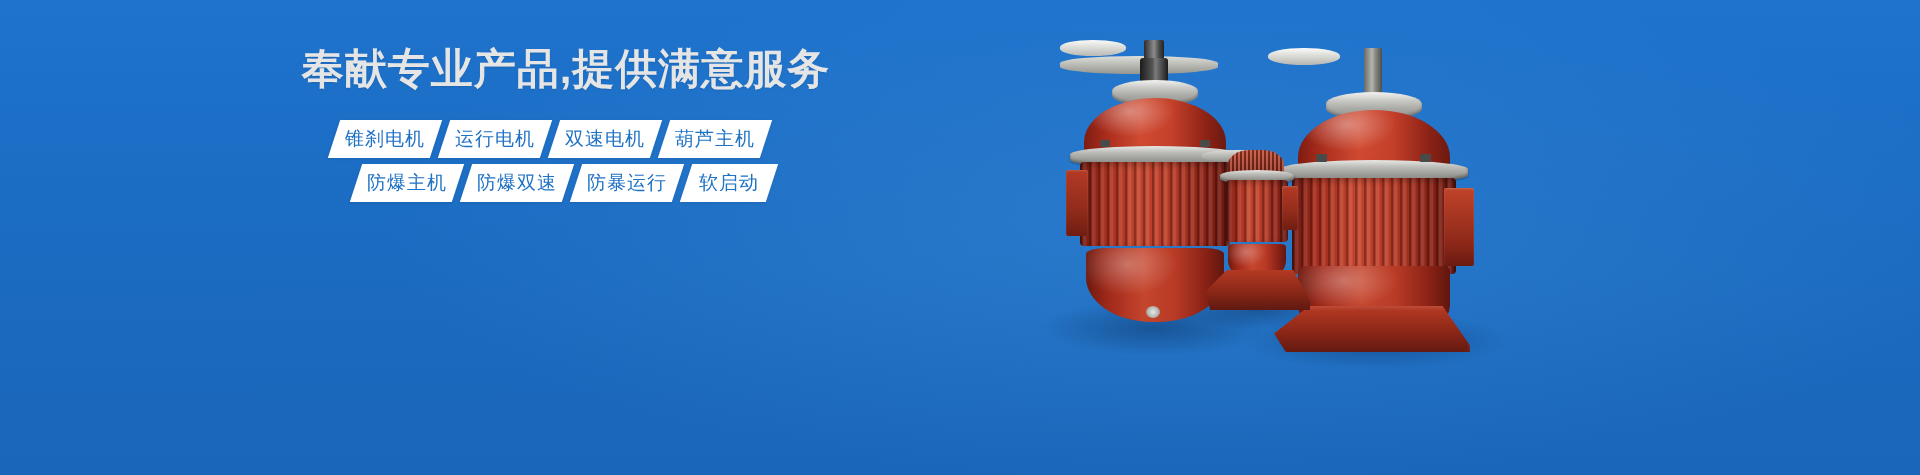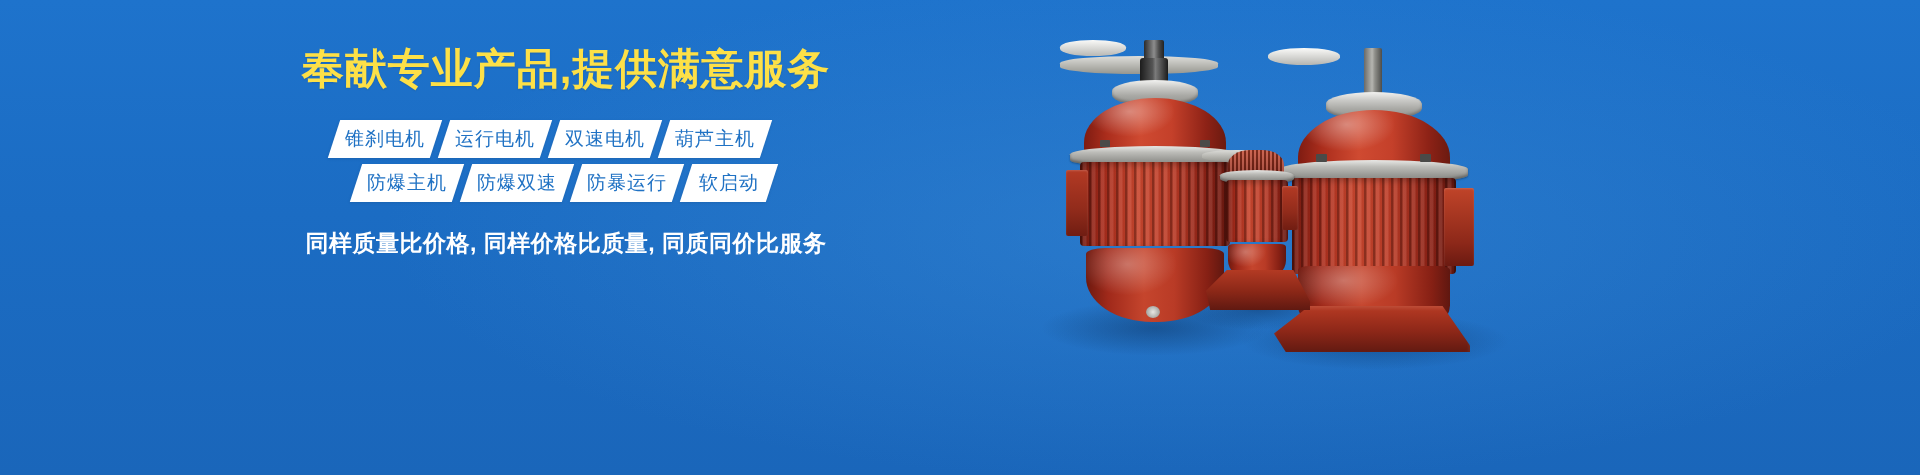--- a/index.html
+++ b/index.html
@@ -36,21 +36,21 @@
     top: 48px;
     width: 540px;
     height: 330px;
     z-index: 6;
     text-align: center;
   }
 
   #headline {
     font-size: 42px;
     font-weight: bold;
-    color: #fde047;
+    color: #e5e5e5;
     letter-spacing: 1px;
     line-height: 1;
     white-space: nowrap;
     text-shadow: 0 1px 2px rgba(0,0,0,0.10);
   }
 
   #subtitle {
     margin-top: 20px;
     font-size: 26px;
     font-weight: normal;
@@ -310,21 +310,20 @@
         <div class="tag-chip tag-w4">
           <span>防暴运行</span>
         </div>
         <div class="tag-chip tag-w3">
           <span>软启动</span>
         </div>
       </div>
 
     </div>
 
-    <div id="tagline">同样质量比价格, 同样价格比质量, 同质同价比服务</div>
   </div>
 
   <div id="shadow-a"></div>
   <div id="shadow-c"></div>
   <div id="shadow-b"></div>
 
   <div id="product-area">
 
     <div class="motor" id="motor-a">
       <div class="shaft"></div>

